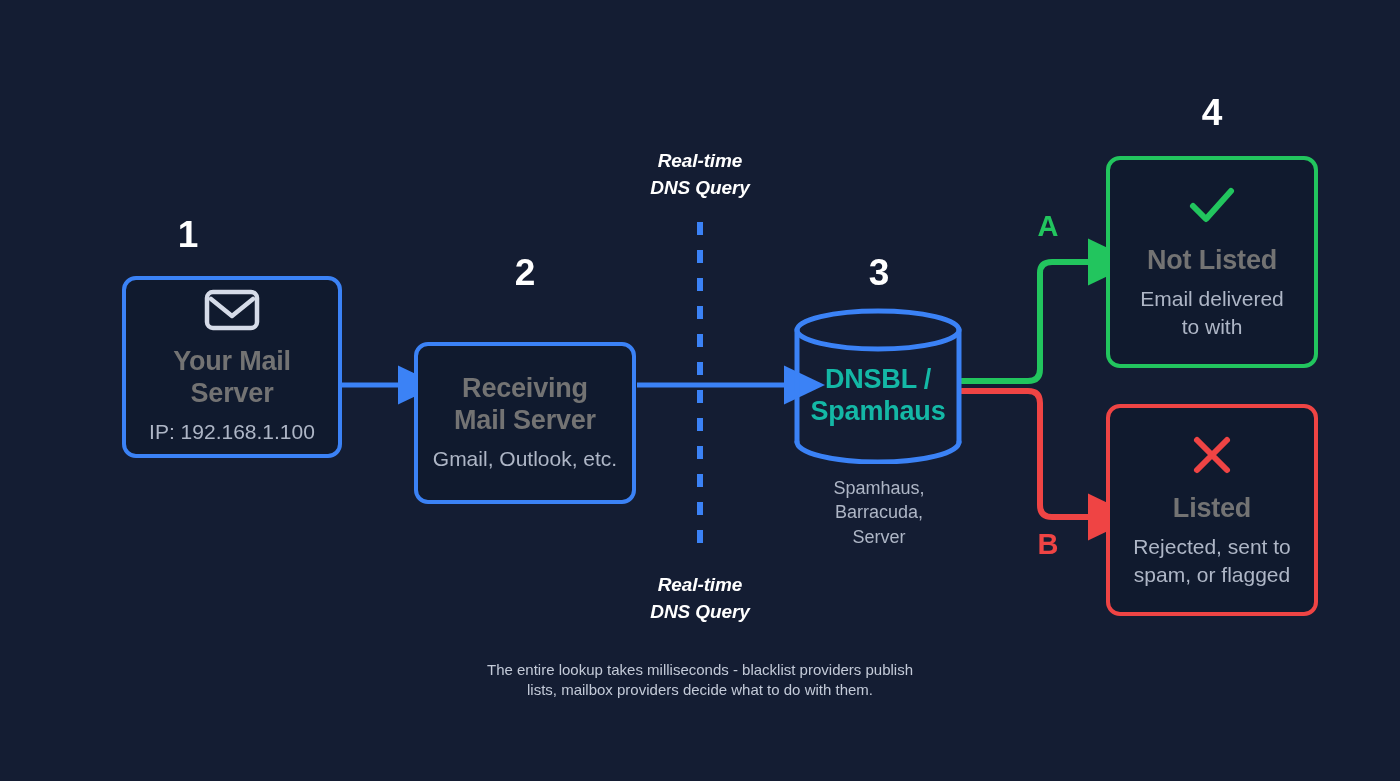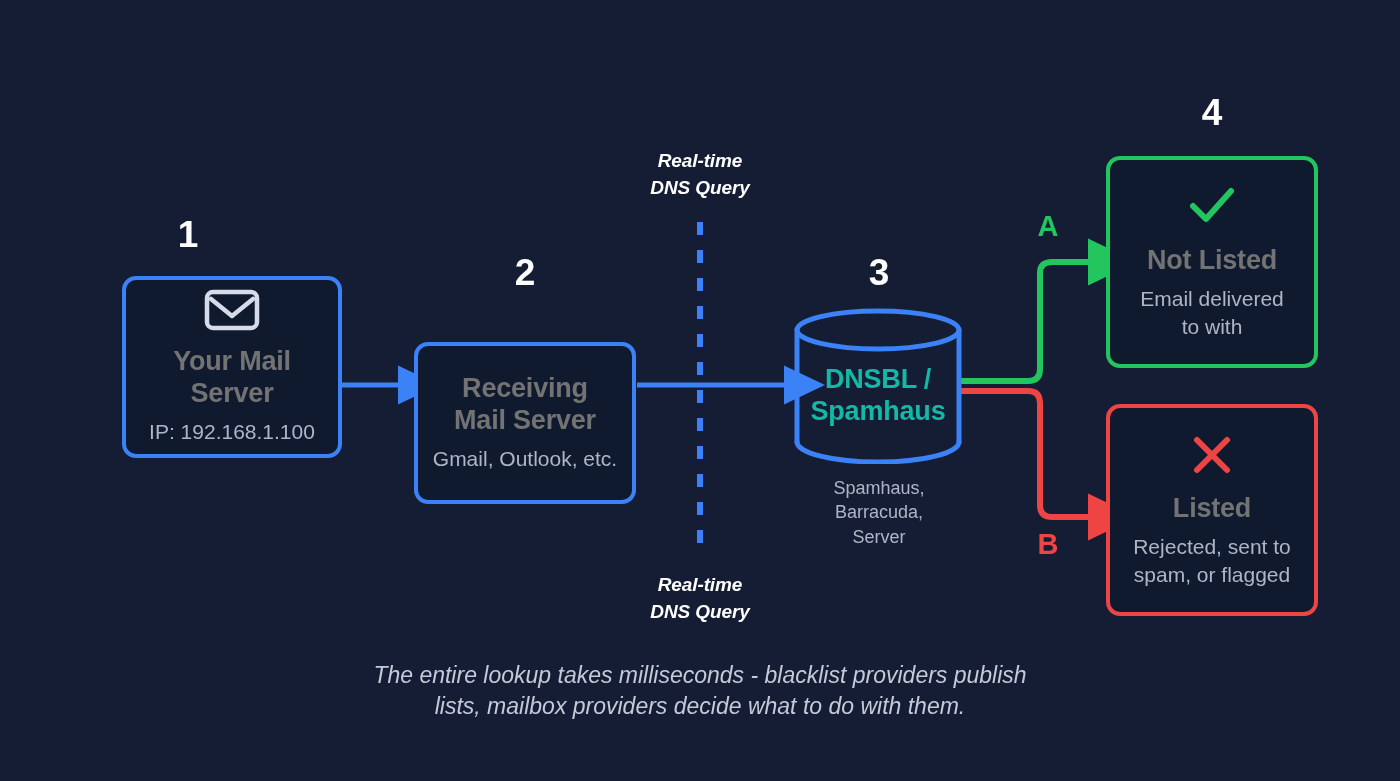--- a/index.html
+++ b/index.html
@@ -116,22 +116,21 @@
     line-height: 1;
   }
   .branch-letter.a { color: #22c55e; }
   .branch-letter.b { color: #ef4444; }
 
   
   .footnote {
     position: absolute;
     text-align: center;
     color: #c3cad8;
-    font-size: 23px;
-    font-style: italic;
+    font-size: 15px;
     line-height: 1.35;
   }
 </style>
 </head>
 <body>
 
 <div id="stage">
 
   <svg id="wires" viewBox="0 0 1400 781">
     <defs>

